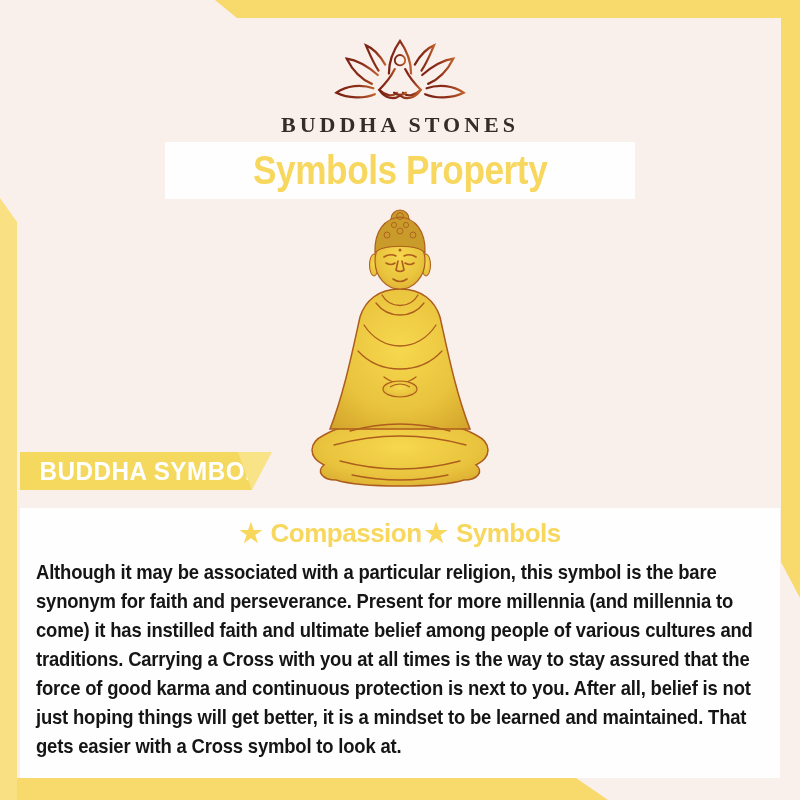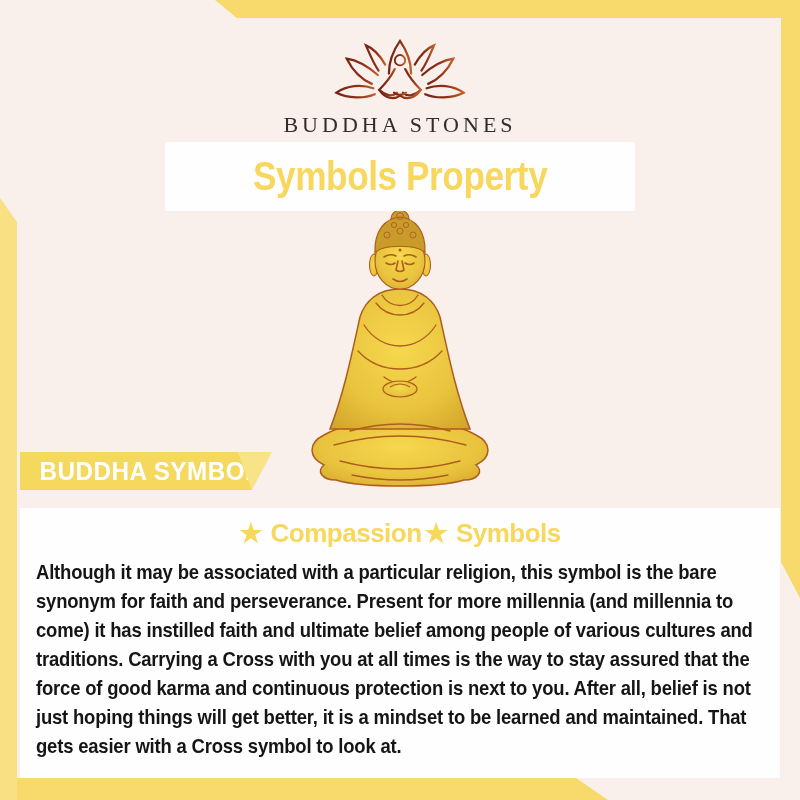--- a/index.html
+++ b/index.html
@@ -22,24 +22,24 @@
   body{font-family:"Liberation Sans", sans-serif; background:#ffffff;}
   .canvas{
     position:relative; width:800px; height:800px; overflow:hidden;
     background:var(--bg-pink);
   }
   .frame-svg{position:absolute; inset:0; z-index:0;}
   .logo{position:absolute; left:320px; top:38px; width:160px; height:74px; z-index:2;}
   .brand{
     position:absolute; left:0; top:112px; width:800px; text-align:center; z-index:2;
     font-family:"Liberation Serif", serif; font-size:22px; letter-spacing:4px;
-    color:var(--brand-dark); font-weight:400;
+    color:var(--brand-dark); font-weight:700;
   }
   .title-box{
-    position:absolute; left:165px; top:142px; width:470px; height:69px; z-index:2;
+    position:absolute; left:165px; top:142px; width:470px; height:57px; z-index:2;
     background:var(--box-white); display:flex; align-items:center; justify-content:center;
   }
   .title-box .title{
     color:var(--title-yellow); font-size:40px; font-weight:bold;
     display:inline-block; transform:scaleX(0.88); white-space:nowrap;
     letter-spacing:-0.5px;
   }
   .buddha{position:absolute; left:290px; top:203px; width:220px; height:290px; z-index:1;}
   .banner-wrap{position:absolute; left:20px; top:452px; width:252px; height:38px; z-index:3;}
   .banner-fold{

